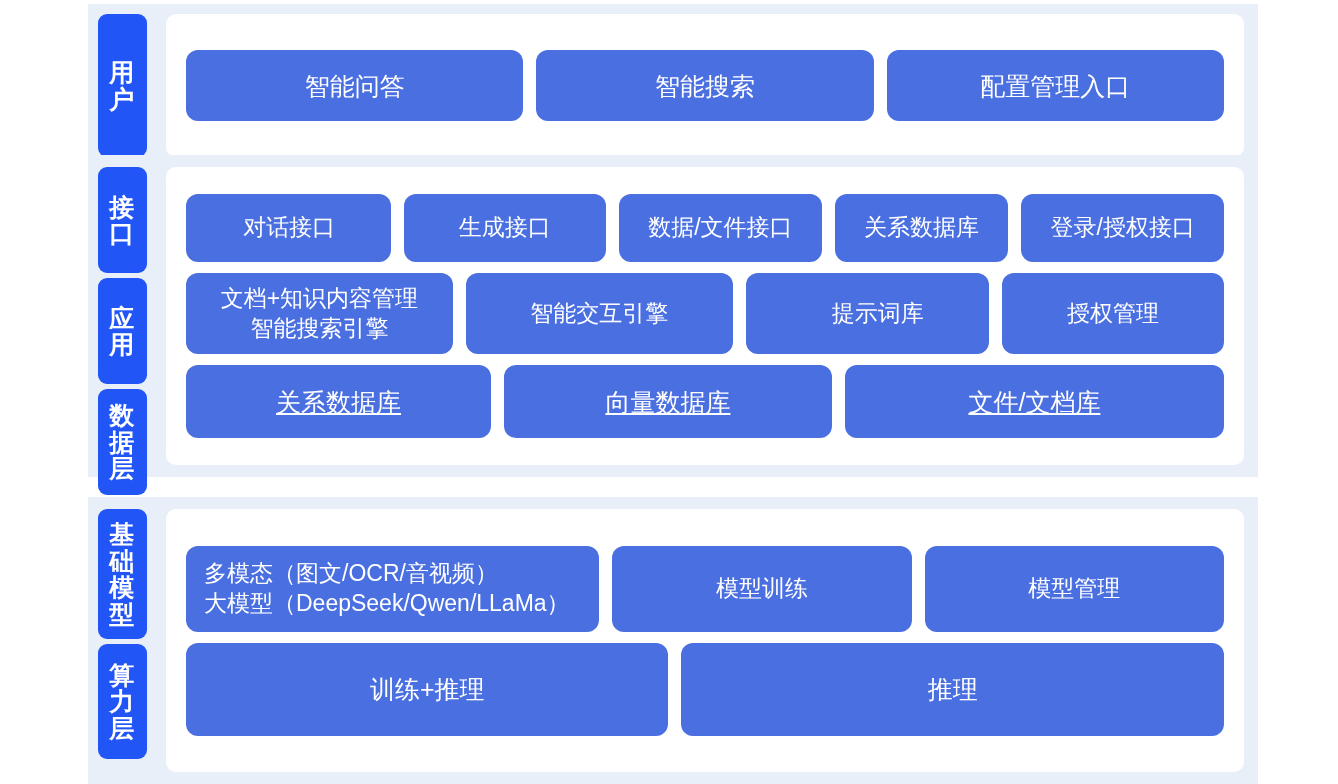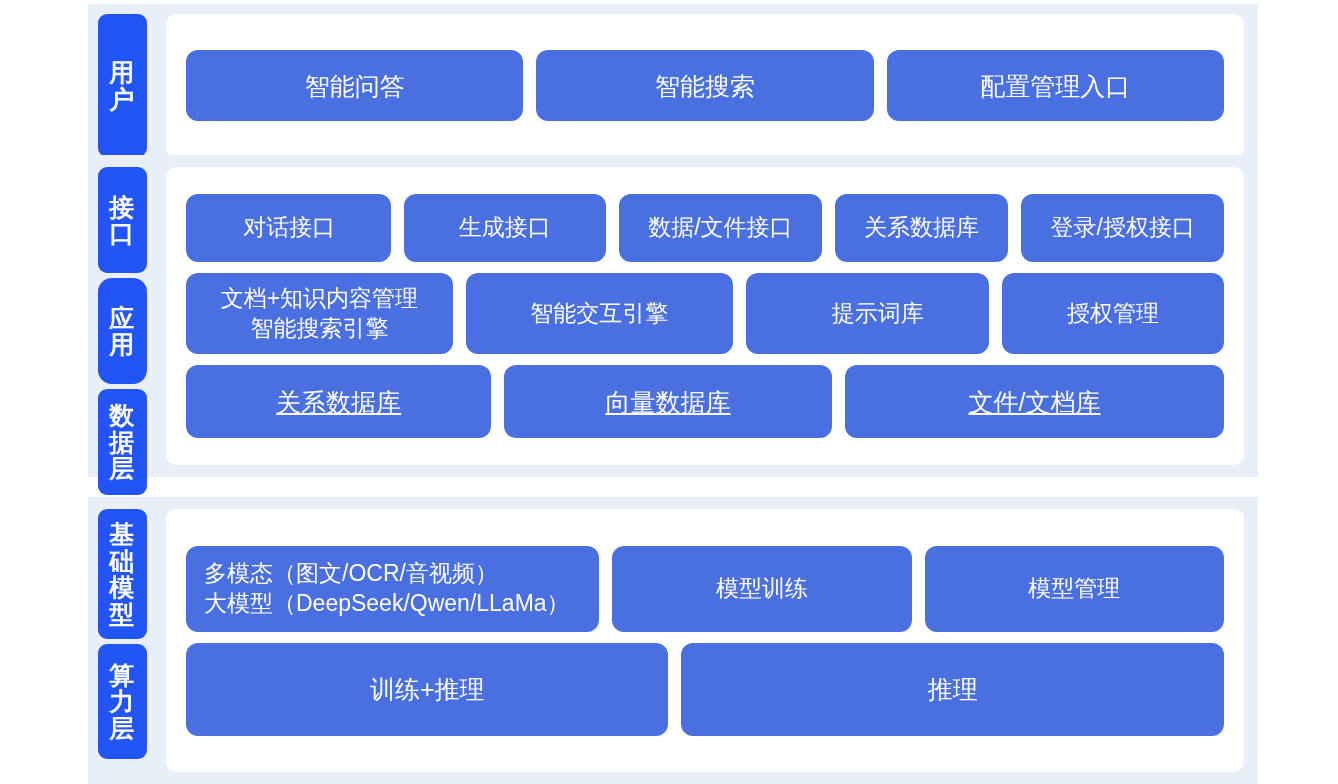--- a/index.html
+++ b/index.html
@@ -55,21 +55,21 @@
     display: flex;
     align-items: center;
     justify-content: center;
     text-align: center;
     writing-mode: horizontal-tb;
     word-break: break-all;
     padding: 4px 2px;
   }
   .badge-user    { height: 100%; }
   .badge-api     { flex: 0 0 106px; }
-  .badge-app     { flex: 0 0 106px; border-radius: 14px; }
+  .badge-app     { flex: 0 0 106px; }
   .badge-data    { flex: 0 0 106px; }
   .badge-model   { flex: 0 0 130px; }
   .badge-compute { flex: 0 0 115px; }
 
   
   .panel {
     flex: 1 1 auto;
     background: #ffffff;
     border-radius: 10px;
     margin: 10px 14px 10px 10px;

